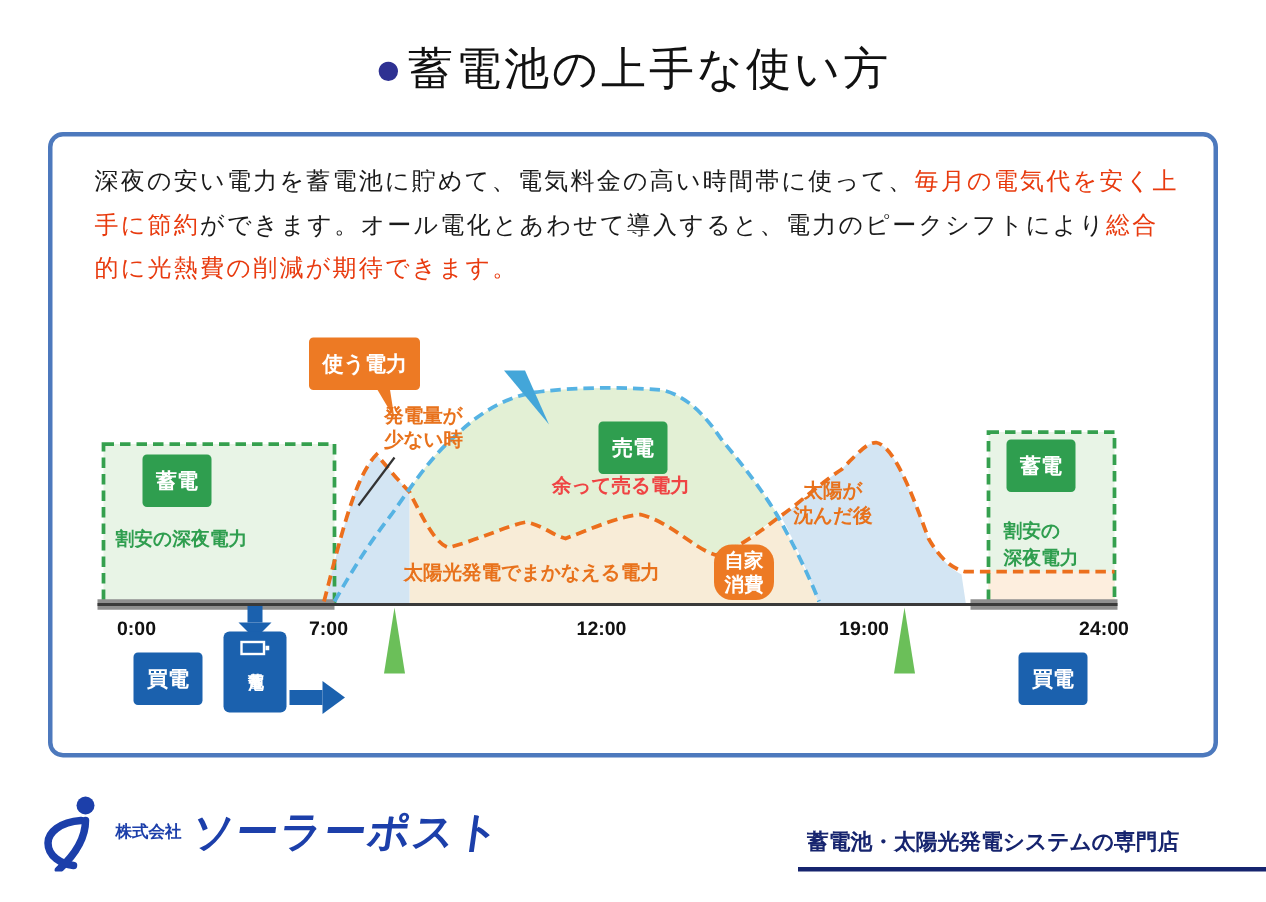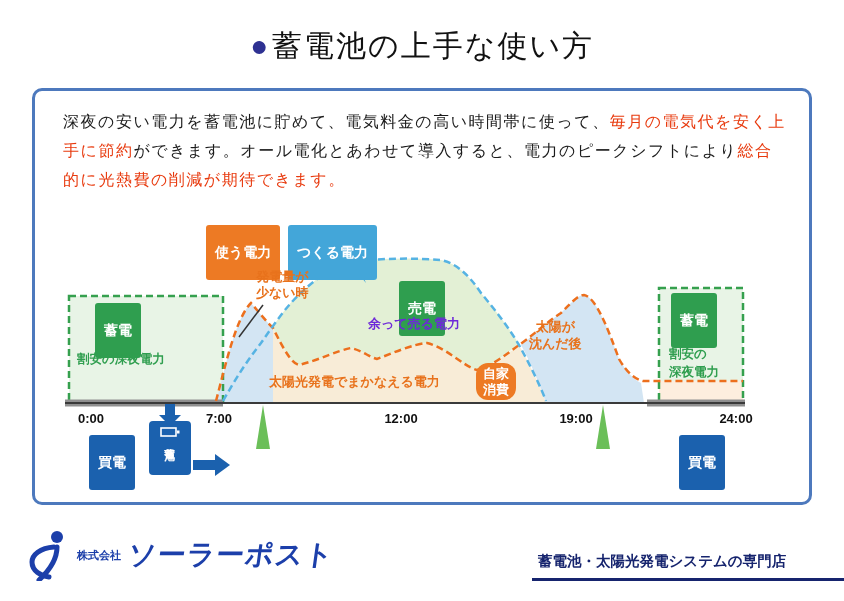--- a/index.html
+++ b/index.html
@@ -16,31 +16,31 @@
               border:3px solid #4d79bd; border-radius:10px; background:#fff; }
 
   .intro { position:absolute; left:28px; top:16px; width:724px;
            font-size:16px; line-height:1.82; letter-spacing:1.5px; color:#1a1a1a; }
   .intro .red { color:#e83a0e; }
 
   
   .chart { position:absolute; left:16px; top:132px; width:750px; height:268px; }
   .chart svg.canvas { position:absolute; left:0; top:0; }
   .badge { position:absolute; color:#fff; font-weight:bold; font-size:14px;
-           padding:19px 9px; border-radius:3px; line-height:1.2; white-space:nowrap; }
+           padding:9px 9px; border-radius:3px; line-height:1.2; white-space:nowrap; }
   .badge.orange { background:#ed7a24; }
   .badge.blue   { background:#43a6d9; }
   .badge.green  { background:#2f9e4f; }
   .badge.deep   { background:#1b61ae; }
   .badge.two-line { text-align:center; white-space:normal; font-size:13px; padding:3px 7px; }
 
   .lbl { position:absolute; font-weight:bold; font-size:13px; line-height:1.4; white-space:nowrap; }
   .lbl.orange { color:#e8721c; }
   .lbl.green  { color:#2f9e4f; }
-  .lbl.dkgreen{ color:#6d28d9; }
+  .lbl.dkgreen{ color:#ef4444; }
   .lbl.center { text-align:center; }
 
   .tick { position:absolute; top:188px; transform:translateX(-50%);
           font-size:13px; font-weight:bold; color:#111; }
 
   .battery-box { position:absolute; left:98px; top:198px; width:42px; height:54px;
                  background:#1b61ae; border-radius:4px; color:#fff;
                  display:flex; flex-direction:column; align-items:center; padding-top:5px; }
   .battery-box .vtxt { writing-mode:vertical-rl; font-size:10.5px; font-weight:bold;
                        letter-spacing:1px; margin-top:2px; }
@@ -122,21 +122,20 @@
         <polygon points="108,192 130,192 119,203" fill="#1b61ae"></polygon>
 
         <rect x="142" y="237" width="22" height="10" fill="#1b61ae"></rect>
         <polygon points="164,231 164,253 179,242" fill="#1b61ae"></polygon>
 
         <polygon points="205,226 219,226 212,182" fill="#6bbf59"></polygon>
         <polygon points="545,226 559,226 552,182" fill="#6bbf59"></polygon>
       </svg>
 
       <div class="badge orange" style="left:155px; top:2px;">使う電力</div>
-      <div class="badge blue" style="left:237px; top:2px;">つくる電力</div>
 
       <div class="lbl orange center" style="left:205px; top:46px; line-height:1.25;">
         <div>発電量が</div>
         <div>少ない時</div>
       </div>
 
       <div class="badge green" style="left:44px; top:80px;">蓄電</div>
       <div class="lbl green" style="left:26px; top:128px; font-size:12.5px;">割安の深夜電力</div>
 
       <div class="badge green" style="left:348px; top:58px;">売電</div>

